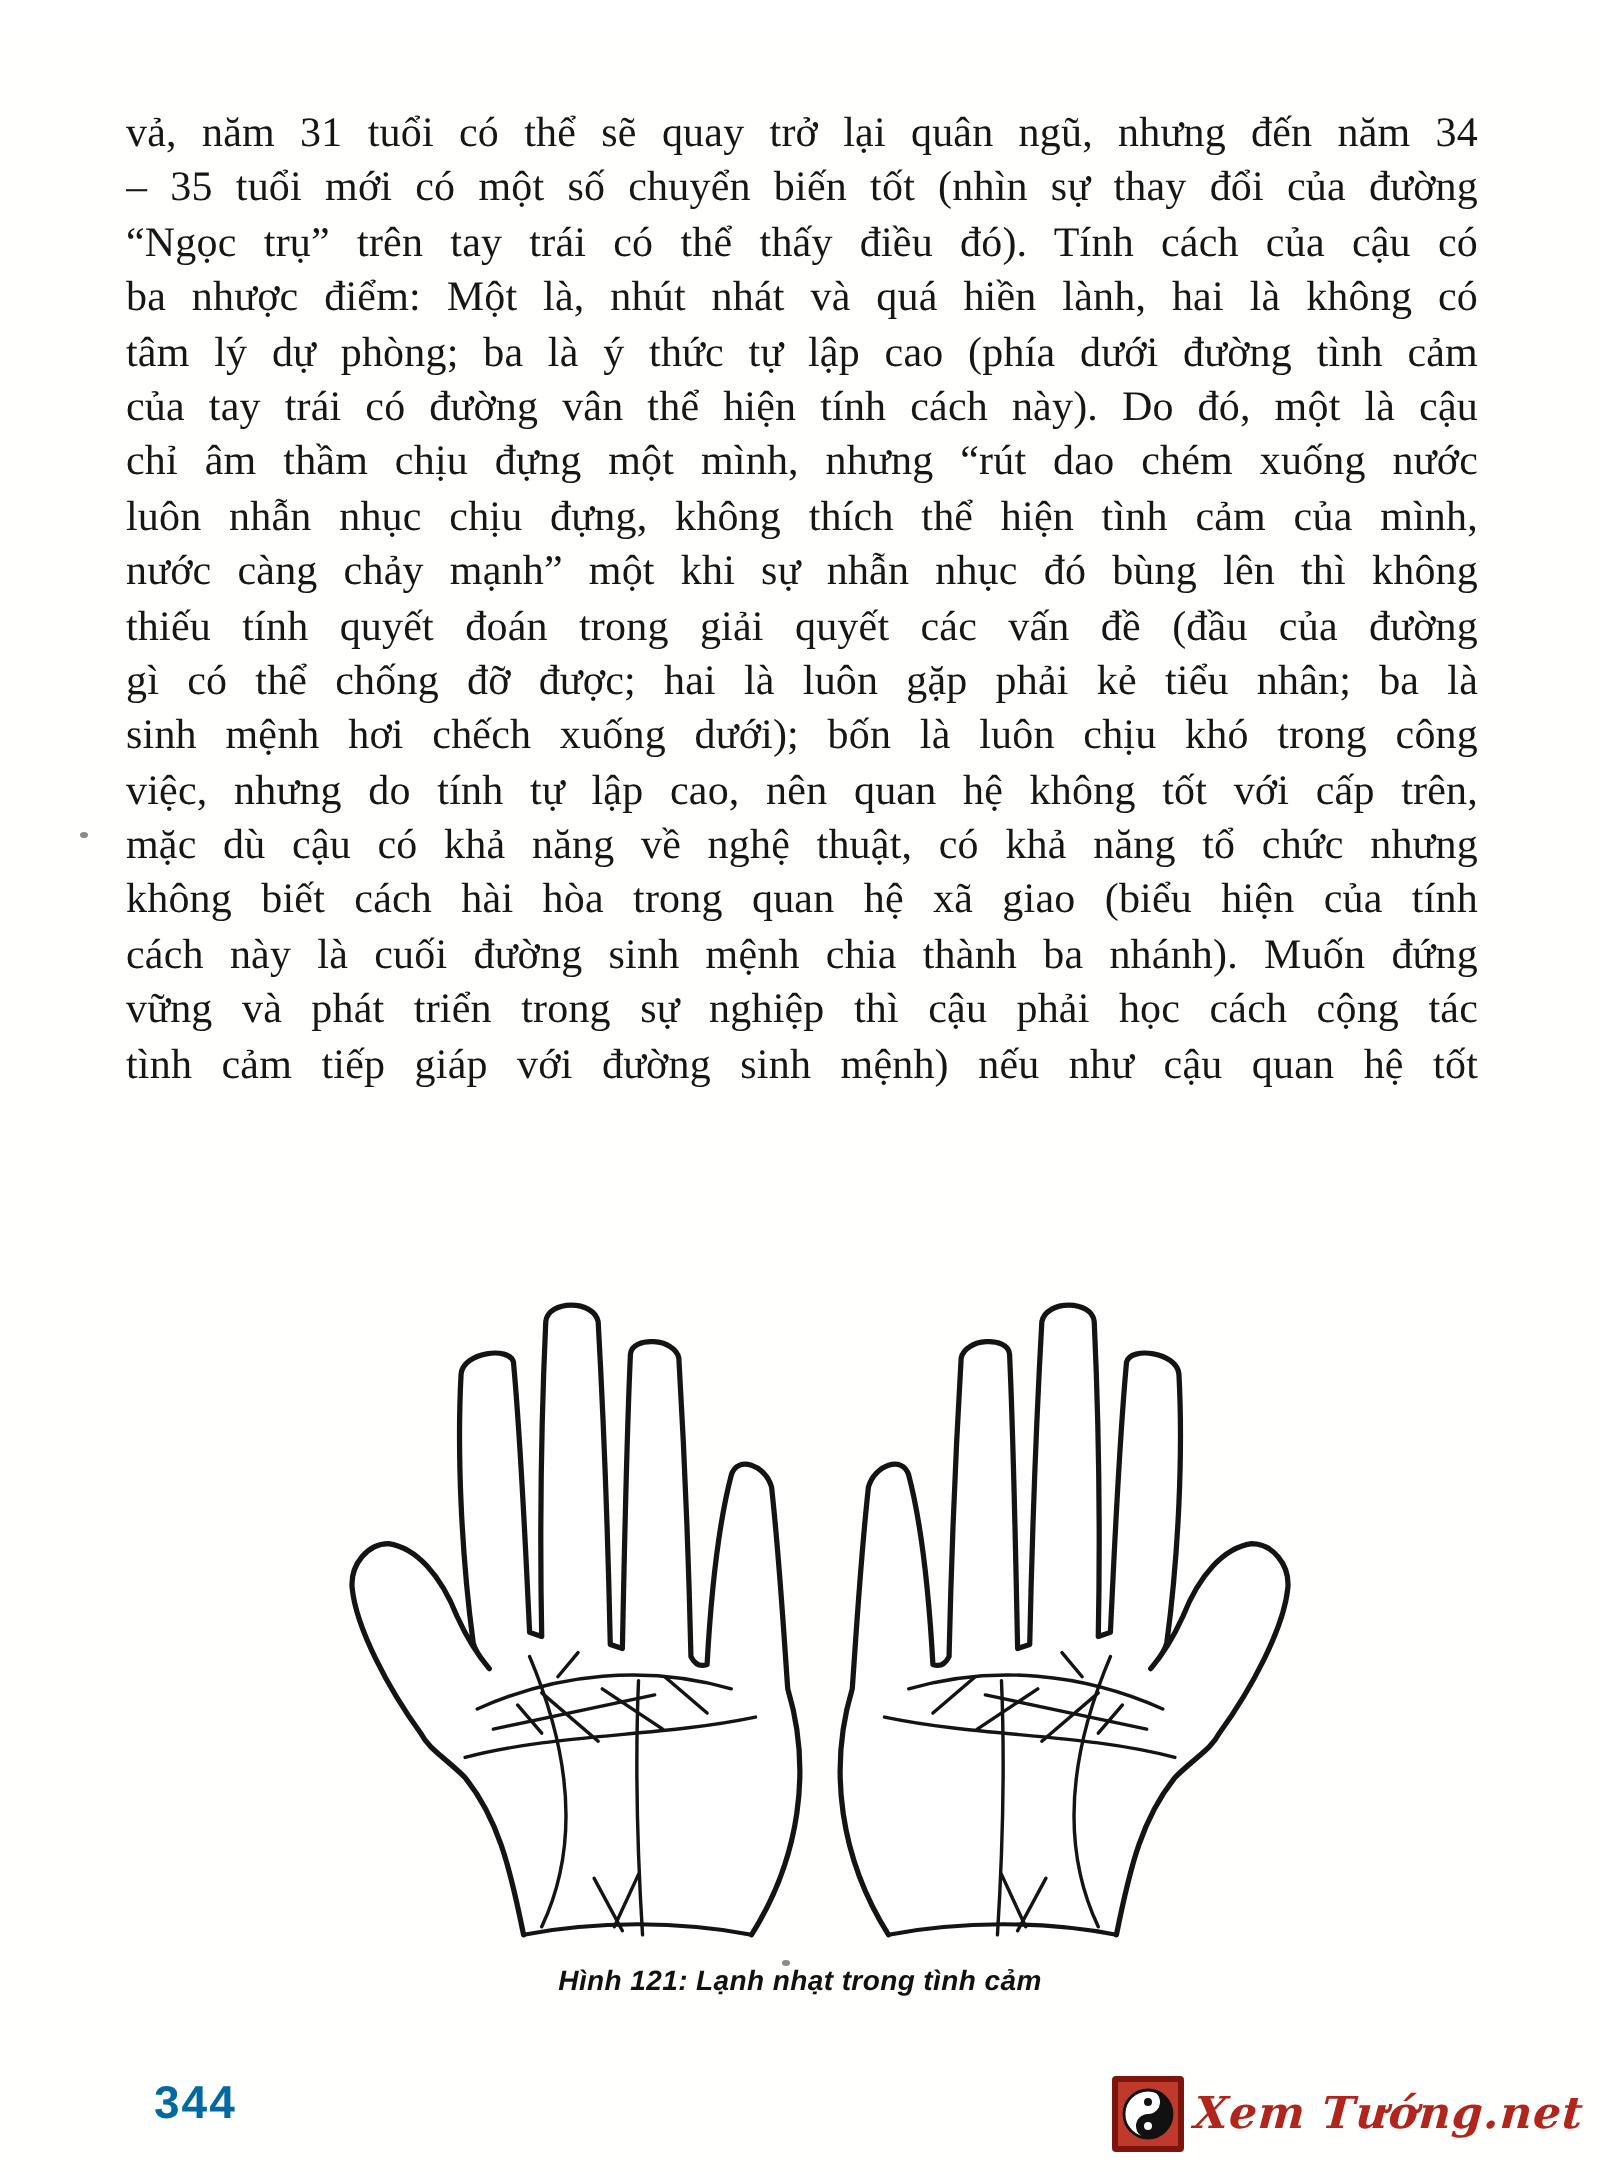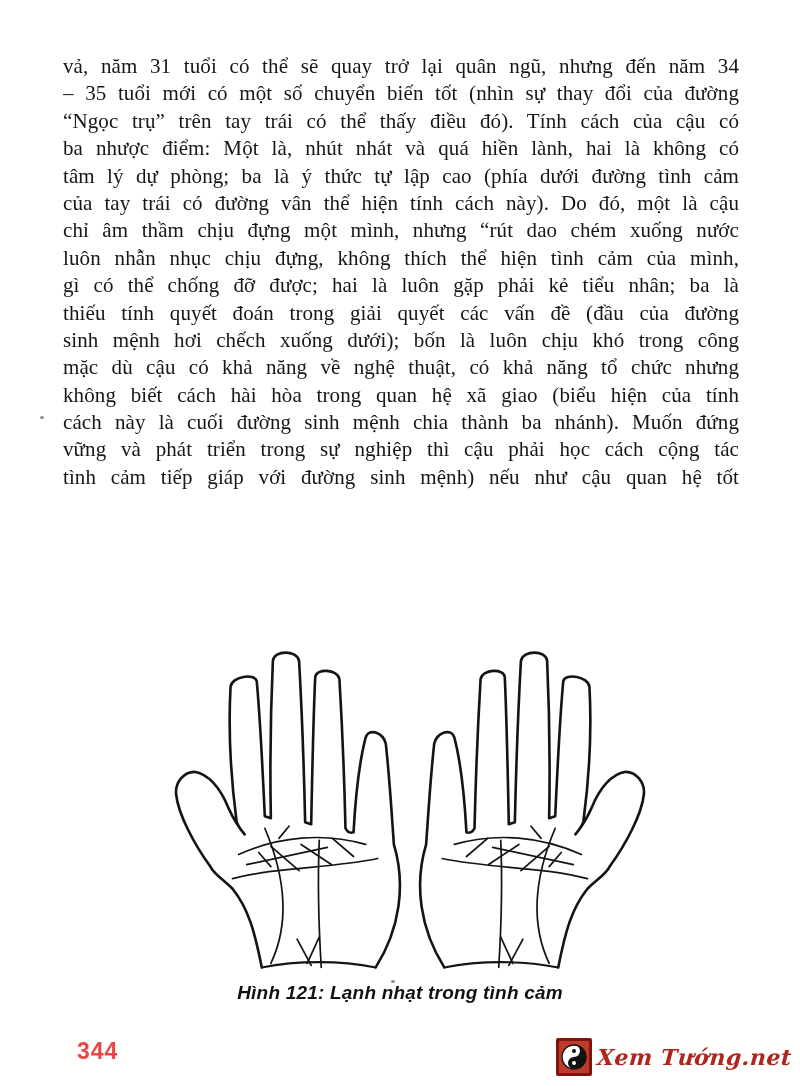--- a/index.html
+++ b/index.html
@@ -41,33 +41,33 @@
   .figure-wrap svg { width: 100%; height: 100%; display: block; }
 
   .figure-caption {
     position: absolute;
     left: 0; top: 966px;
     width: 800px;
     text-align: center;
     font-family: "Liberation Sans", sans-serif;
     font-weight: 700;
     font-style: italic;
-    font-size: 19px;
+    font-size: 14px;
     color: #111111;
     letter-spacing: 0.2px;
   }
 
   
   .page-number {
     position: absolute;
     left: 77px; top: 1022px;
     font-family: "Liberation Sans", sans-serif;
     font-weight: 700;
     font-size: 23px;
-    color: #ef4444;
+    color: #0369a1;
     letter-spacing: 1px;
   }
 
   .watermark {
     position: absolute;
     right: 8px; bottom: 10px;
     display: flex;
     align-items: center;
     gap: 5px;
   }
@@ -99,23 +99,25 @@
 
   <div class="text-block">
     <div class="text-line">vả, năm 31 tuổi có thể sẽ quay trở lại quân ngũ, nhưng đến năm 34</div>
     <div class="text-line">– 35 tuổi mới có một số chuyển biến tốt (nhìn sự thay đổi của đường</div>
     <div class="text-line">“Ngọc trụ” trên tay trái có thể thấy điều đó). Tính cách của cậu có</div>
     <div class="text-line">ba nhược điểm: Một là, nhút nhát và quá hiền lành, hai là không có</div>
     <div class="text-line">tâm lý dự phòng; ba là ý thức tự lập cao (phía dưới đường tình cảm</div>
     <div class="text-line">của tay trái có đường vân thể hiện tính cách này). Do đó, một là cậu</div>
     <div class="text-line">chỉ âm thầm chịu đựng một mình, nhưng “rút dao chém xuống nước</div>
     <div class="text-line">luôn nhẫn nhục chịu đựng, không thích thể hiện tình cảm của mình,</div>
+    <div class="text-line">nước càng chảy mạnh” một khi sự nhẫn nhục đó bùng lên thì không</div>
+    <div class="text-line">thiếu tính quyết đoán trong giải quyết các vấn đề (đầu của đường</div>
     <div class="text-line">gì có thể chống đỡ được; hai là luôn gặp phải kẻ tiểu nhân; ba là</div>
-    <div class="text-line">thiếu tính quyết đoán trong giải quyết các vấn đề (đầu của đường</div>
     <div class="text-line">sinh mệnh hơi chếch xuống dưới); bốn là luôn chịu khó trong công</div>
+    <div class="text-line">việc, nhưng do tính tự lập cao, nên quan hệ không tốt với cấp trên,</div>
     <div class="text-line">mặc dù cậu có khả năng về nghệ thuật, có khả năng tổ chức nhưng</div>
     <div class="text-line">không biết cách hài hòa trong quan hệ xã giao (biểu hiện của tính</div>
     <div class="text-line">cách này là cuối đường sinh mệnh chia thành ba nhánh). Muốn đứng</div>
     <div class="text-line">vững và phát triển trong sự nghiệp thì cậu phải học cách cộng tác</div>
     <div class="text-line">tình cảm tiếp giáp với đường sinh mệnh) nếu như cậu quan hệ tốt</div>
   </div>
 
   <div class="figure-wrap">
     <svg viewBox="0 0 484 356" fill="none" stroke="#141414" stroke-width="2.6" stroke-linecap="round" stroke-linejoin="round">
       <g id="hand-left">

